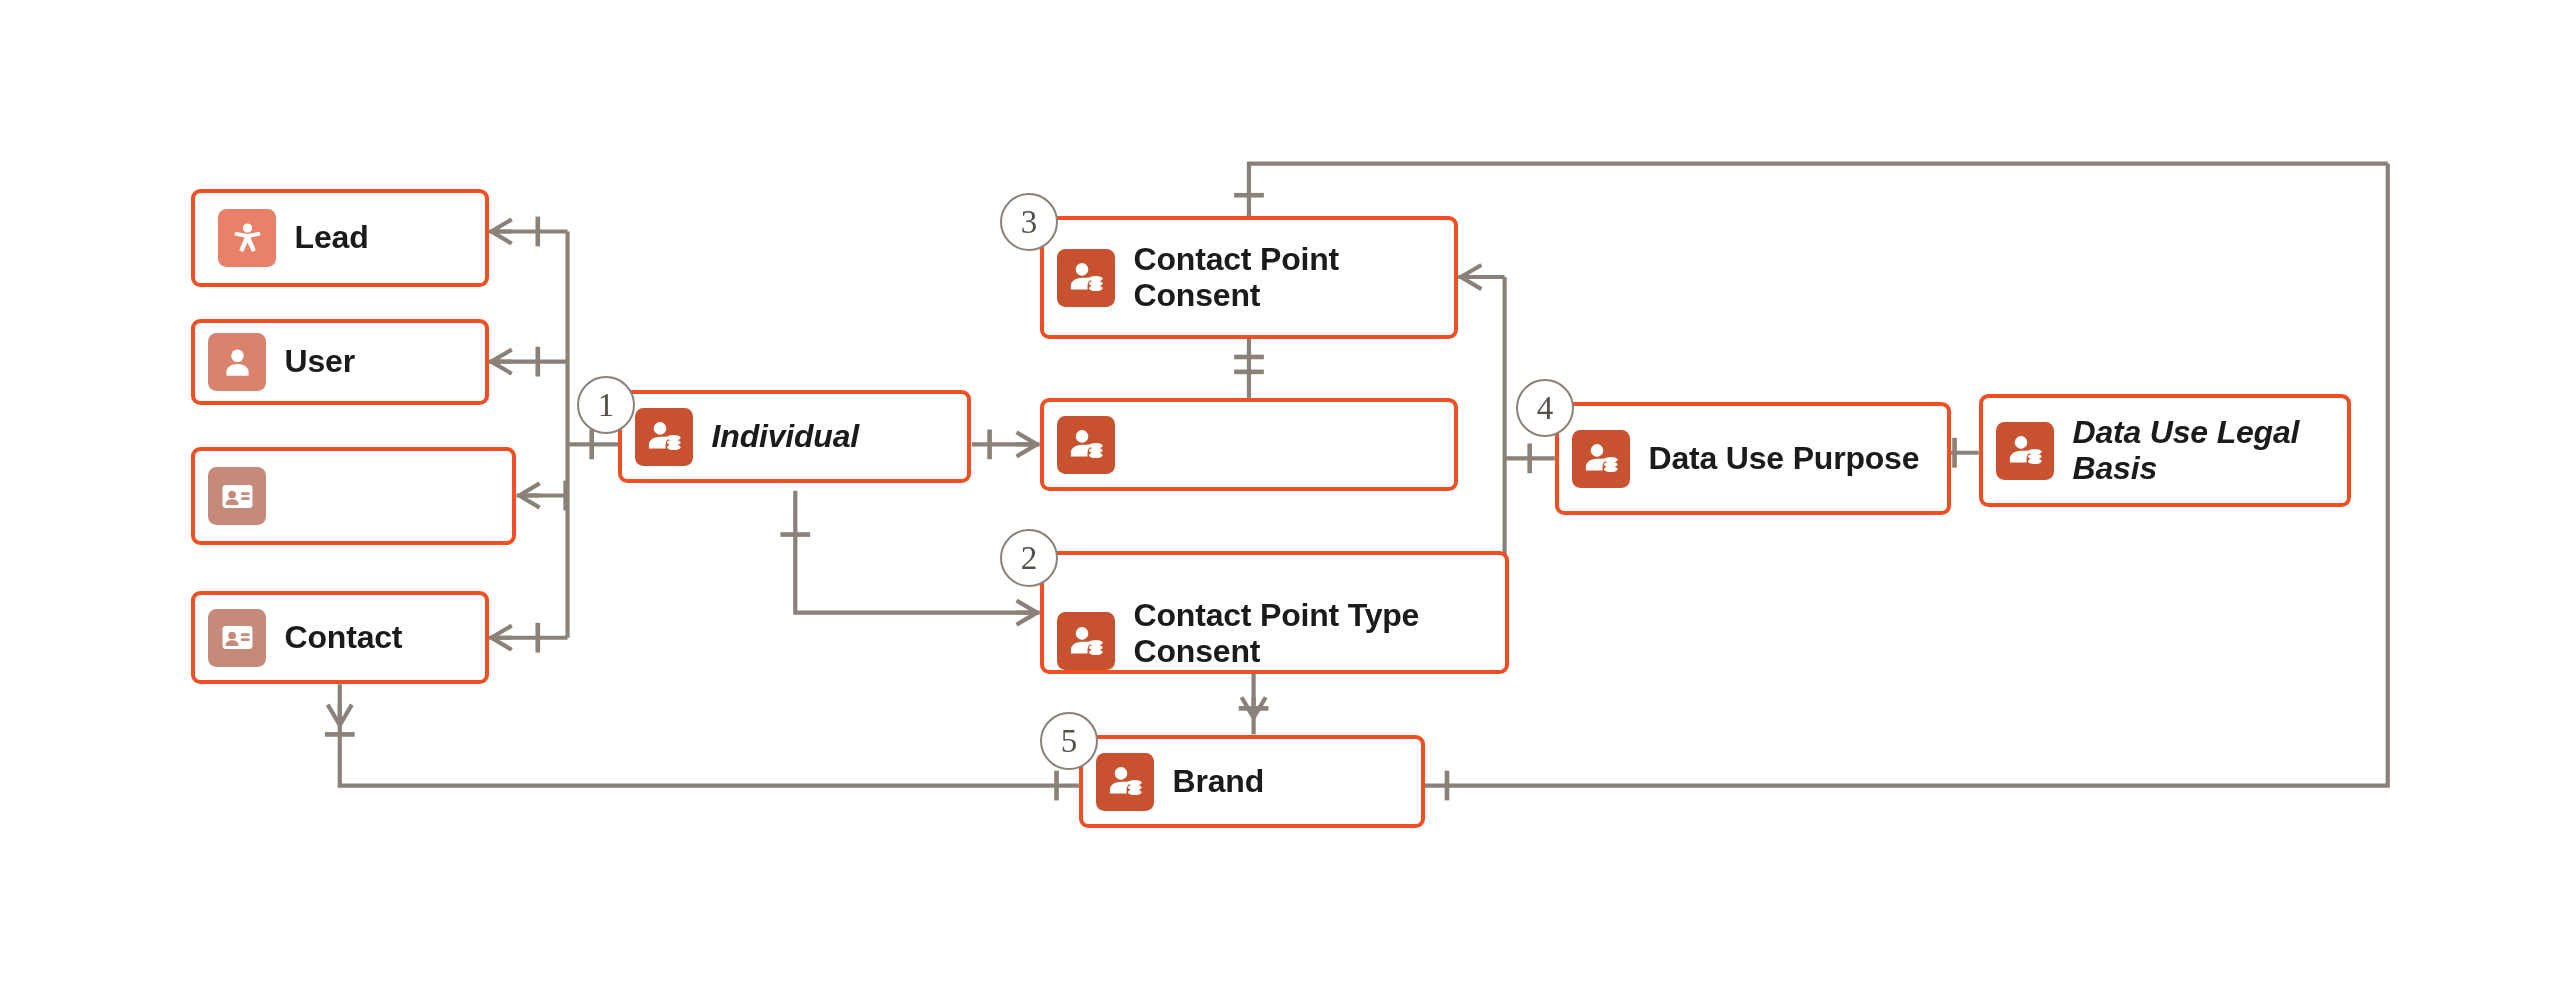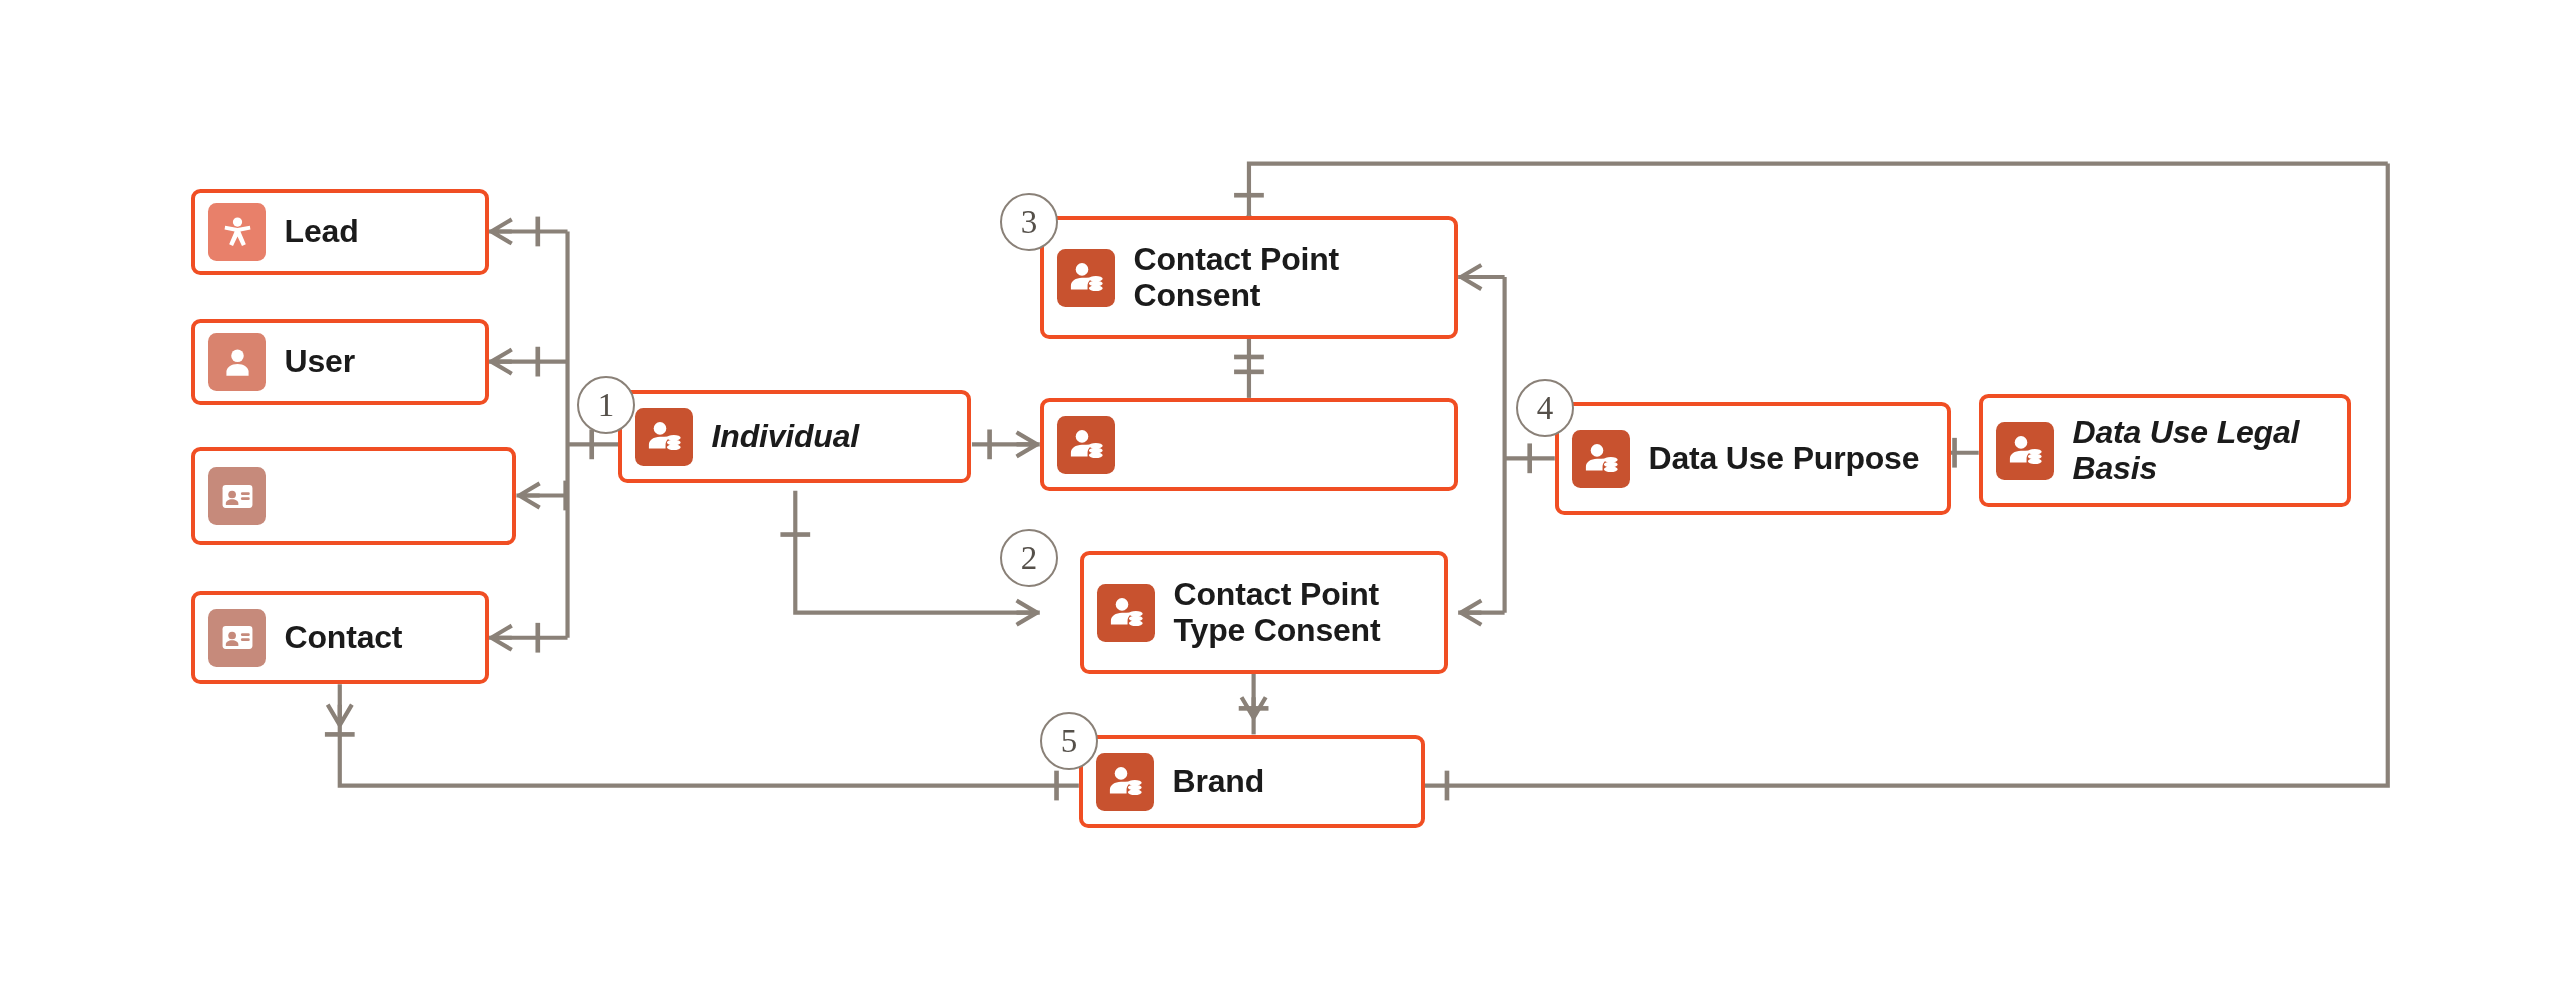--- a/index.html
+++ b/index.html
@@ -168,21 +168,21 @@
       <line x1="1136" y1="829" x2="1136" y2="861" stroke-width="5"></line>
 
       <path d="M1348,725 L1348,790"></path>
       <use href="#cf-down" x="1348" y="772"></use>
       <line x1="1332" y1="762" x2="1364" y2="762" stroke-width="5"></line>
 
     </g>
   </svg>
 
   <div id="node-layer">
-      <div class="node" style="left: 191px; top: 189px; width: 298px; height: 86px;">
+      <div class="node" style="left: 191px; top: 189px; width: 298px; height: 98px; padding-left: 10px;">
         <div class="node-icon tone-salmon">
           <svg width="37" height="37" viewBox="0 0 24 24" fill="#fff">
       <circle cx="12" cy="5.2" r="3"></circle>
       <path d="M3.6 10.1 L10.1 11.3 L6.6 19.6 L9.1 20.8 L12 14.6 L14.9 20.8 L17.4 19.6 L13.9 11.3 L20.4 10.1 L20 7.7 L12 9 L4 7.7 Z"></path>
     </svg>
         </div>
         <div class="node-label">Lead</div>
       </div>
       <div class="node" style="left: 191px; top: 319px; width: 298px; height: 86px;">
         <div class="node-icon tone-rose">
@@ -250,21 +250,21 @@
       <circle cx="10" cy="7.6" r="4.2"></circle>
       <path d="M10 13.2c-4.2 0-7.4 2.4-7.4 5.3V21h11.1v-2.5c0-2.9 3.2-5.3 3.7-5.3-1.9-.6-4.6 0-7.4 0z"></path>
       <g>
         <ellipse cx="19.2" cy="13.9" rx="4.6" ry="1.9"></ellipse>
         <ellipse cx="19.2" cy="17.0" rx="4.6" ry="1.9"></ellipse>
         <ellipse cx="19.2" cy="20.1" rx="4.6" ry="1.9"></ellipse>
       </g>
     </svg>
         </div>
       </div>
-      <div class="node" style="left: 1080px; top: 551px; width: 368px; height: 123px;">
+      <div class="node" style="left: 1040px; top: 551px; width: 469px; height: 123px; align-items: flex-end;">
         <div class="node-icon ">
           <svg width="39" height="39" viewBox="0 0 26 26" fill="#fff">
       <circle cx="10" cy="7.6" r="4.2"></circle>
       <path d="M10 13.2c-4.2 0-7.4 2.4-7.4 5.3V21h11.1v-2.5c0-2.9 3.2-5.3 3.7-5.3-1.9-.6-4.6 0-7.4 0z"></path>
       <g>
         <ellipse cx="19.2" cy="13.9" rx="4.6" ry="1.9"></ellipse>
         <ellipse cx="19.2" cy="17.0" rx="4.6" ry="1.9"></ellipse>
         <ellipse cx="19.2" cy="20.1" rx="4.6" ry="1.9"></ellipse>
       </g>
     </svg>

